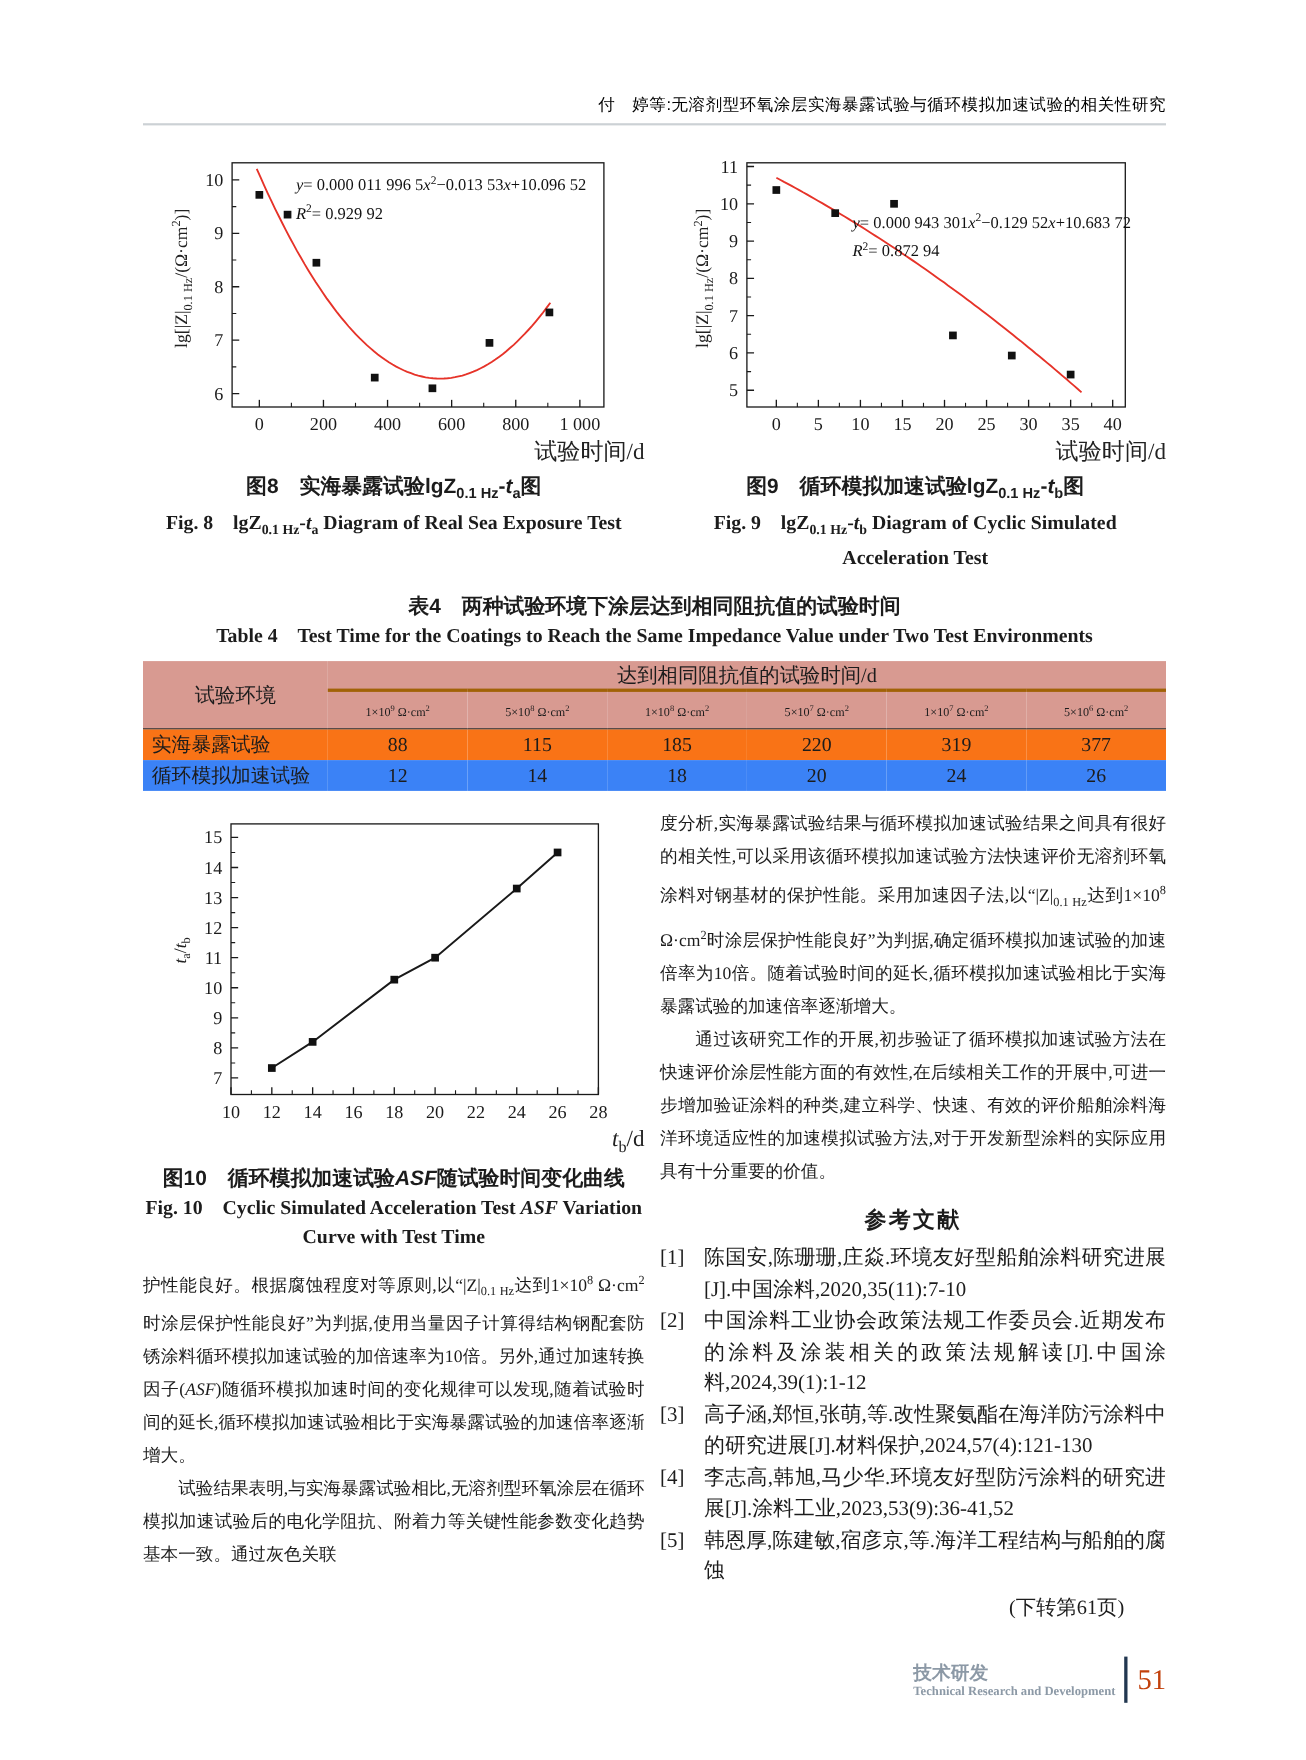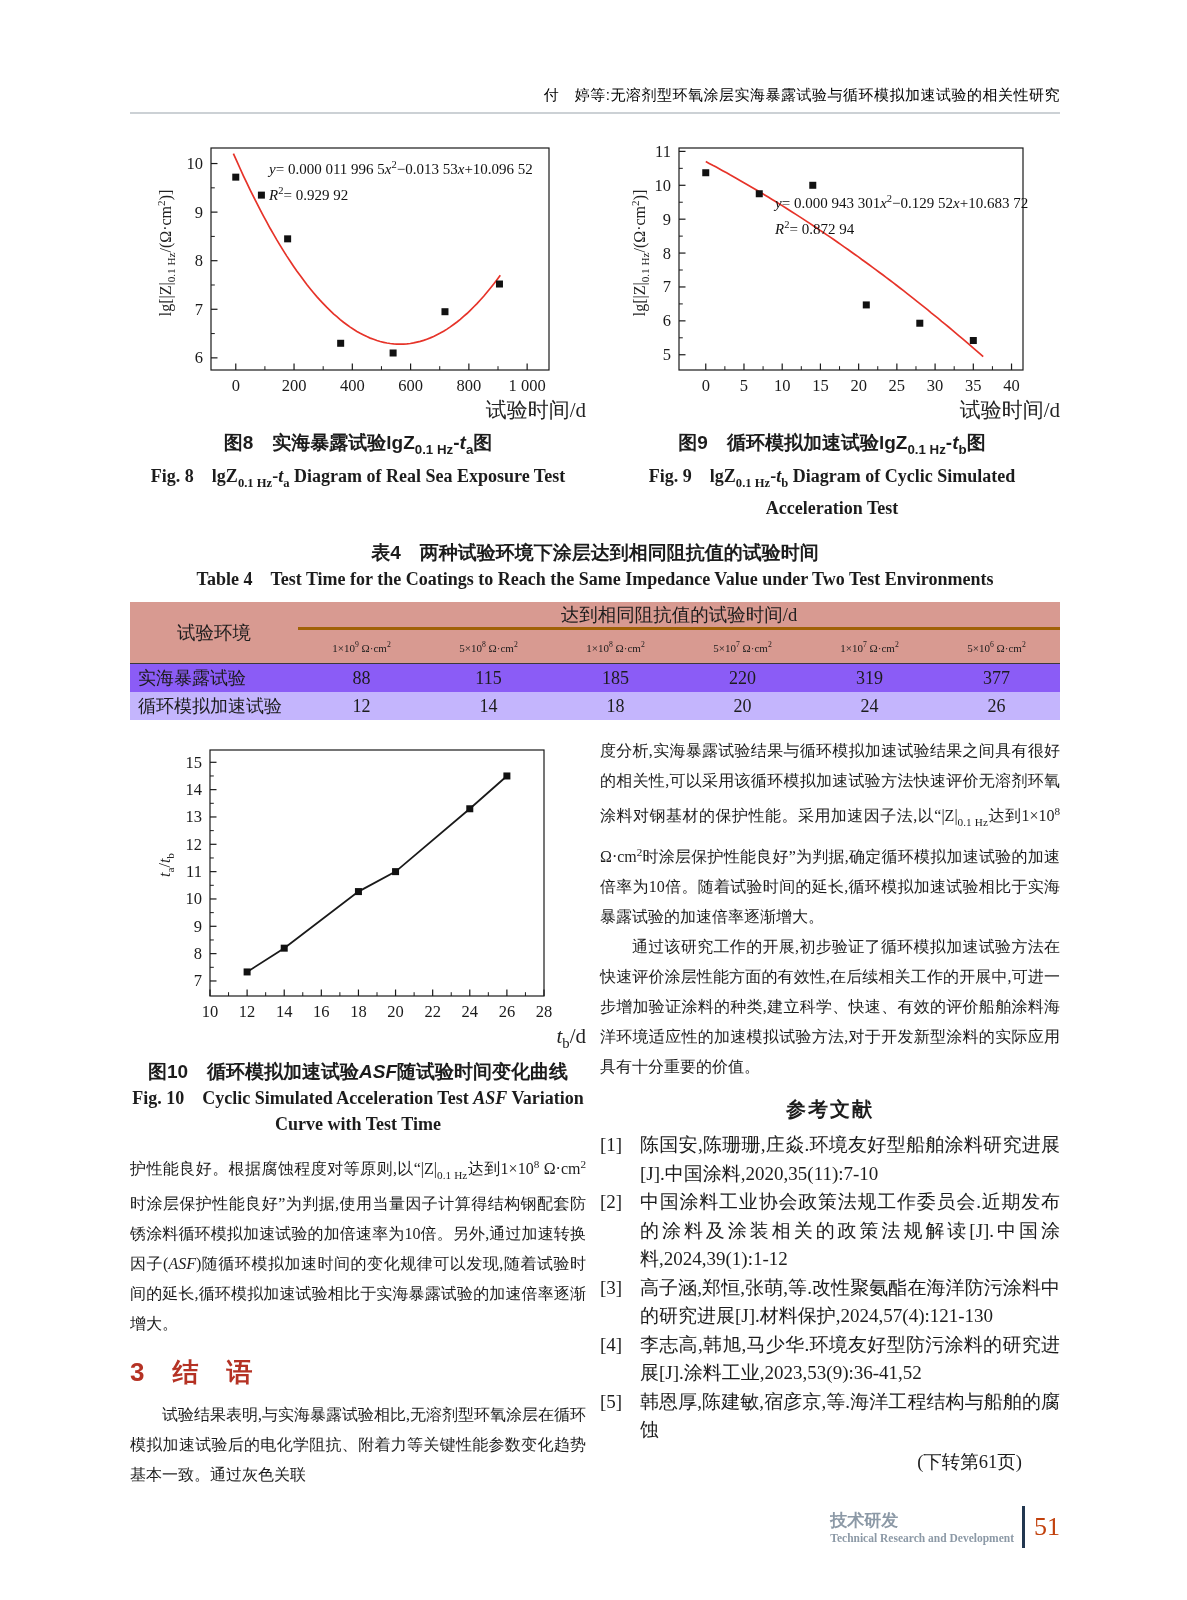--- a/index.html
+++ b/index.html
@@ -32,22 +32,22 @@
   .tbl-title{margin-top:18px;text-align:center;line-height:27px;}
   .tbl-title .zh{font-family:"Liberation Sans","DejaVu Sans",sans-serif;font-weight:bold;font-size:19px;}
   .tbl-title .en{font-weight:bold;font-size:18px;}
   table.t4{width:100%;border-collapse:collapse;margin-top:9px;table-layout:fixed;}
   table.t4 th,table.t4 td{font-weight:normal;text-align:center;font-size:18px;padding:0;}
   .t4 .hdr{background:#d89a91;}
   .t4 .env{width:168px;font-size:18.5px;}
   .t4 .grp{height:20px;border-bottom:3px solid #a16207;font-size:18.5px;}
   .t4 .imp{height:33px;font-size:11px;border-bottom:1.5px solid #3a3a3a;}
   .t4 .envcell{border-bottom:1.5px solid #3a3a3a;}
-  .t4 .r1 td{height:28px;background:#8b5cf6;}
-  .t4 .r2 td{height:28px;background:#c4b5fd;}
+  .t4 .r1 td{height:28px;background:#f97316;}
+  .t4 .r2 td{height:28px;background:#3b82f6;}
   .t4 td.rowlab{text-align:left;padding-left:8px;}
 
   
   .two-col{display:flex;margin-top:16px;}
   .col-l{width:456px;margin-right:14px;}
   .col-r{width:460px;}
   .para{font-size:16px;line-height:30px;text-align:justify;}
   .indent{text-indent:2em;}
   .sec-head{font-family:"Liberation Sans","DejaVu Sans",sans-serif;font-weight:bold;
     font-size:26px;color:#b53224;margin:16px 0 10px 0;letter-spacing:1px;}
@@ -318,21 +318,20 @@
               </svg>
             <div class="ylab" style="left:10px;"><i>t</i><sub>a</sub>/<i>t</i><sub>b</sub></div>
           </div>
           <div class="xlab"><i>t</i><sub>b</sub>/d</div>
           <div class="fig-cap">
             <div class="cap-zh">图10　循环模拟加速试验<i>ASF</i>随试验时间变化曲线</div>
             <div class="cap-en">Fig. 10　Cyclic Simulated Acceleration Test <i>ASF</i> Variation Curve with Test Time</div>
           </div>
         </div>
         <div class="para" style="margin-top:12px;">护性能良好。根据腐蚀程度对等原则,以“|Z|<sub>0.1 Hz</sub>达到1×10<sup>8</sup> Ω·cm<sup>2</sup>时涂层保护性能良好”为判据,使用当量因子计算得结构钢配套防锈涂料循环模拟加速试验的加倍速率为10倍。另外,通过加速转换因子(<i>ASF</i>)随循环模拟加速时间的变化规律可以发现,随着试验时间的延长,循环模拟加速试验相比于实海暴露试验的加速倍率逐渐增大。</div>
-        <div class="sec-head">3　结　语</div>
         <div class="para indent">试验结果表明,与实海暴露试验相比,无溶剂型环氧涂层在循环模拟加速试验后的电化学阻抗、附着力等关键性能参数变化趋势基本一致。通过灰色关联</div>
       </div>
 
       <div class="col-r">
         <div class="para">度分析,实海暴露试验结果与循环模拟加速试验结果之间具有很好的相关性,可以采用该循环模拟加速试验方法快速评价无溶剂环氧涂料对钢基材的保护性能。采用加速因子法,以“|Z|<sub>0.1 Hz</sub>达到1×10<sup>8</sup> Ω·cm<sup>2</sup>时涂层保护性能良好”为判据,确定循环模拟加速试验的加速倍率为10倍。随着试验时间的延长,循环模拟加速试验相比于实海暴露试验的加速倍率逐渐增大。</div>
         <div class="para indent">通过该研究工作的开展,初步验证了循环模拟加速试验方法在快速评价涂层性能方面的有效性,在后续相关工作的开展中,可进一步增加验证涂料的种类,建立科学、快速、有效的评价船舶涂料海洋环境适应性的加速模拟试验方法,对于开发新型涂料的实际应用具有十分重要的价值。</div>
         <div class="refs-head">参考文献</div>
         <div>
           <div class="ref">
             <span class="ref-no">[1]</span>

